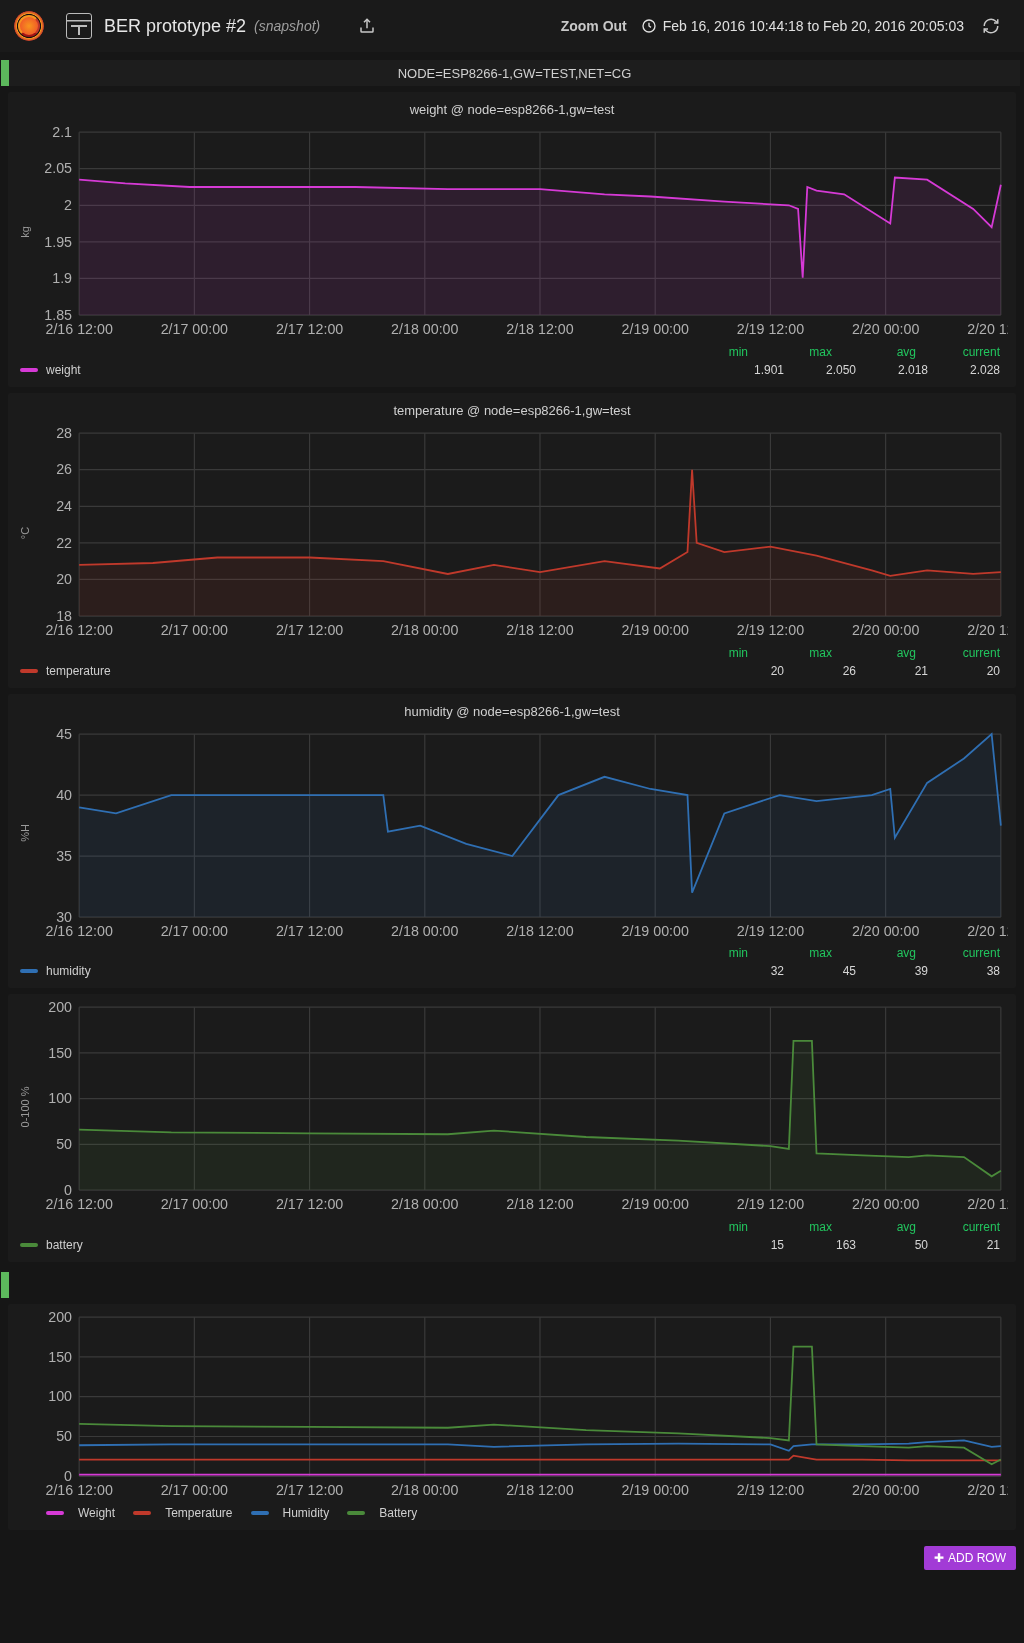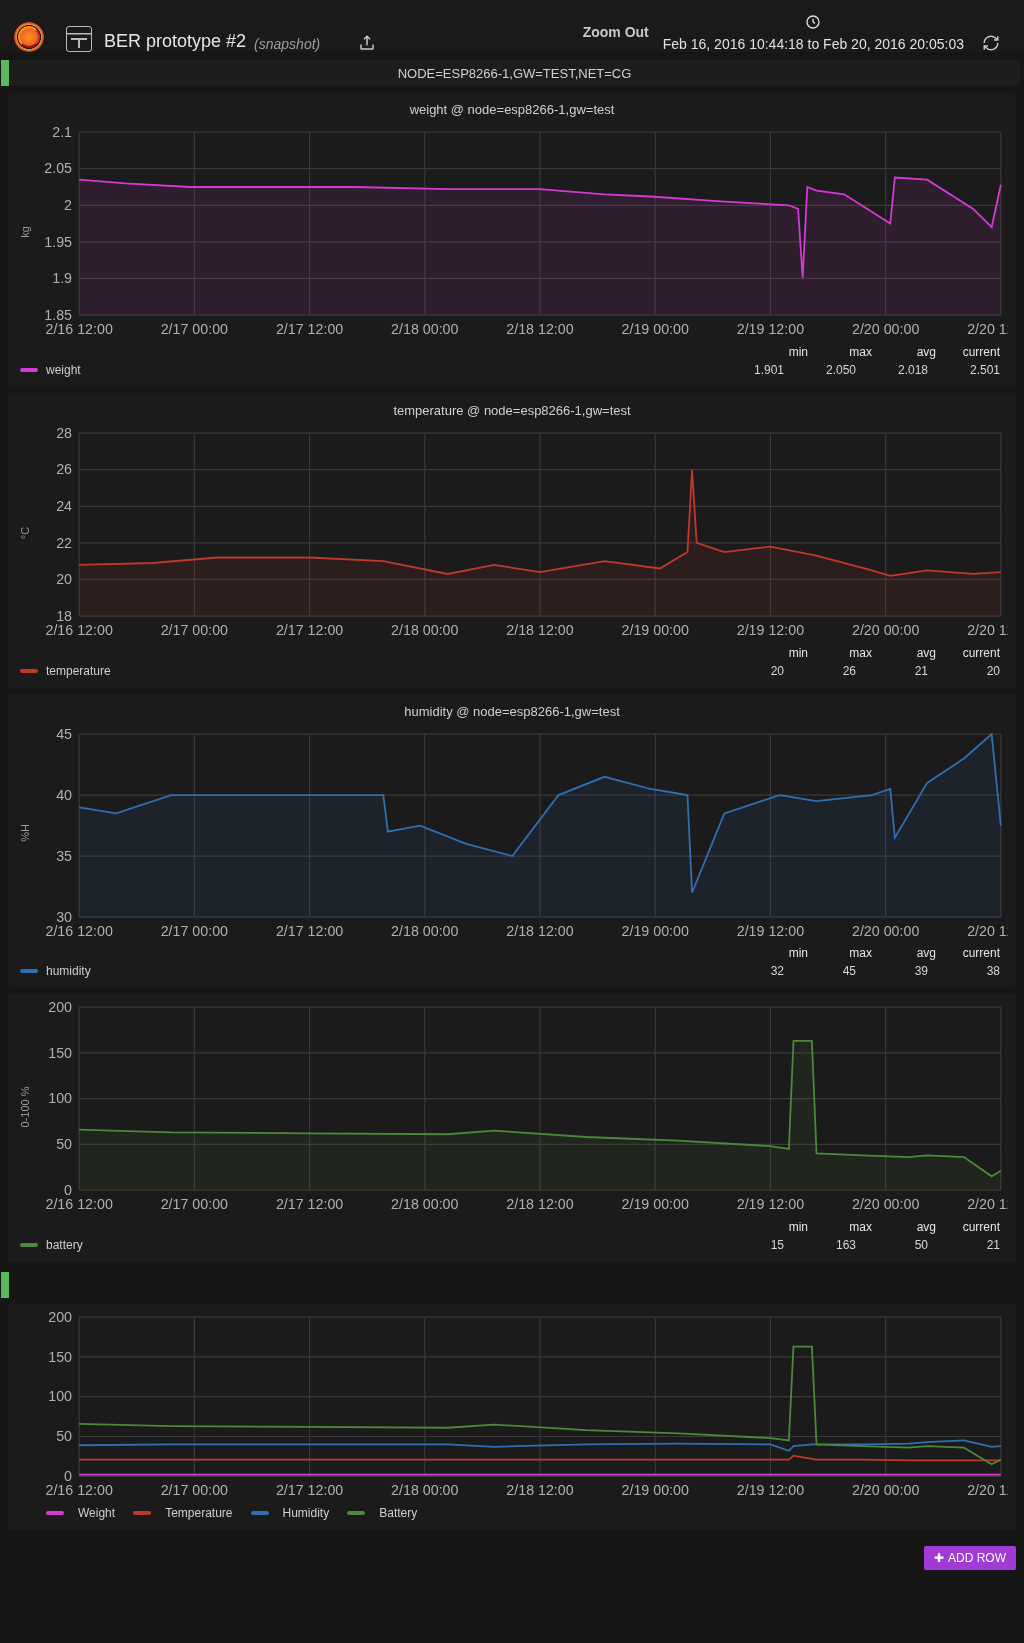--- a/index.html
+++ b/index.html
@@ -5,21 +5,21 @@
   * { box-sizing: border-box; margin: 0; padding: 0; }
   body {
     width: 1024px;
     background: #161616;
     color: #d8d9da;
     font-family: -apple-system, BlinkMacSystemFont, "Helvetica Neue", Arial, sans-serif;
     font-size: 12px;
   }
   .topbar {
     display: flex;
-    align-items: flex-end;
+    align-items: center;
     height: 52px;
     padding: 0 14px;
     background: #1a1a1a;
   }
   .logo {
     width: 30px; height: 30px;
     border-radius: 50%;
     background: radial-gradient(circle at 50% 50%, #f7941e 0%, #f05a28 45%, #111 48%, #111 55%, #f7941e 58%, #c0392b 70%, #111 72%);
     position: relative;
     margin-right: 22px;
@@ -33,21 +33,21 @@
     margin-right: 12px; position:relative; background:linear-gradient(#bbb,#bbb) 0 6px/100% 1.5px no-repeat;
   }
   .dash-icon::before,.dash-icon::after{content:"";position:absolute;background:#bbb;}
   .dash-icon::before{left:4px;right:4px;top:11px;height:1.5px;}
   .dash-icon::after{left:11px;top:11px;bottom:3px;width:1.5px;}
   .title { font-size: 18px; color:#e6e6e6; margin-right:8px;}
   .snapshot { font-style: italic; color:#9e9e9e; font-size:14px;}
   .topbar-spacer { flex: 1; }
   .top-link { color:#c8c8c8; font-size:14px; margin: 12px 14px; cursor:pointer;font-weight:bold;}
   .top-icon { color:#c8c8c8; width:18px; text-align:center; cursor:pointer; margin:0 10px;}
-  .picker { color:#e0e0e0; font-size:14px; display:flex; align-items:center; gap:6px; cursor:pointer;flex-direction:column;}
+  .picker { color:#e0e0e0; font-size:14px; display:flex; align-items:center; gap:6px; cursor:pointer;}
   .clock-icon svg, .share-icon svg, .refresh-icon svg { display:block; }
 
   .row-handle { width:8px; background:#5cb85c; align-self:stretch;}
   .row-title-bar { display:flex; align-items:stretch; height:26px; margin:8px 4px 4px 1px;}
   .row-title { flex:1; display:flex; align-items:center; justify-content:center; background:#1d1d1d; color:#d0d0d0; font-size:13px; }
 
   .panel {
     margin: 6px 8px;
     background: #1b1b1b;
     border-radius: 2px;
@@ -57,21 +57,21 @@
   .chart-wrap { display:flex; }
   .ylabel { width:18px; display:flex; align-items:center; justify-content:center; }
   .ylabel span { transform: rotate(-90deg); white-space:nowrap; color:#9a9a9a; font-size:11px;}
   .chart { flex:1; }
   svg.plot { width:100%; display:block; background:#1b1b1b;}
   .grid line { stroke:#3a3a3a; stroke-width:1; }
   .axis text { fill:#b0b0b0; font-size:12px; }
   .series { fill:none; stroke-width:1.5; }
   .fill { opacity:0.10; }
 
-  .stats-header { display:flex; justify-content:flex-end; gap:16px; color:#e5e5e5; font-size:12px; margin:6px 8px 2px 0;}
+  .stats-header { display:flex; justify-content:flex-end; gap:36px; color:#22c55e; font-size:12px; margin:6px 8px 2px 0;}
   .stats-header span { width:48px; text-align:right;}
   .legend-row { display:flex; align-items:center; padding:2px 8px 0 4px;}
   .swatch { width:18px; height:4px; border-radius:2px; margin-right:8px;}
   .legend-label { color:#cfcfcf; font-size:12px;}
   .legend-spacer { flex:1;}
   .legend-vals { display:flex; gap:24px; color:#d6d6d6;justify-content:space-between;}
   .legend-vals span { width:48px; text-align:right;}
 
   .all-legend { display:flex; gap:18px; padding:6px 0 0 30px;}
   .all-legend .item{display:flex;align-items:center;gap:6px;color:#cfcfcf;font-size:12px;}
@@ -179,21 +179,21 @@
       <span>current</span>
     </div>
     <div class="legend-row">
       <div class="swatch" style="background:#d63ad6"></div>
       <div class="legend-label">weight</div>
       <div class="legend-spacer"></div>
       <div class="legend-vals">
         <span>1.901</span>
         <span>2.050</span>
         <span>2.018</span>
-        <span>2.501</span>
+        <span>2.028</span>
       </div>
     </div>
     </div>
     <div class="panel">
     <div class="panel-title">temperature @ node=esp8266-1,gw=test</div>
     <div class="chart-wrap">
       <div class="ylabel">
           <span>°C</span>
         </div>
       <div class="chart">

